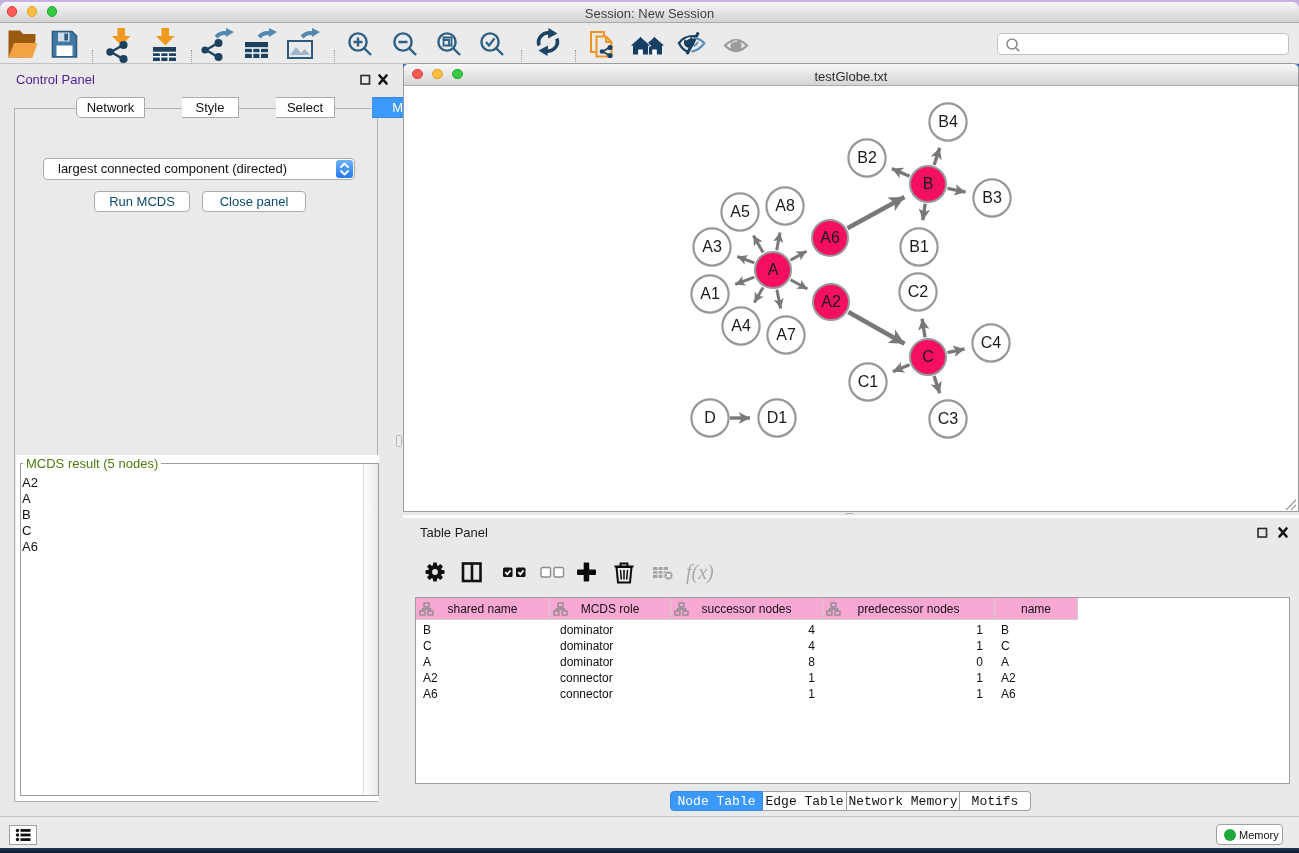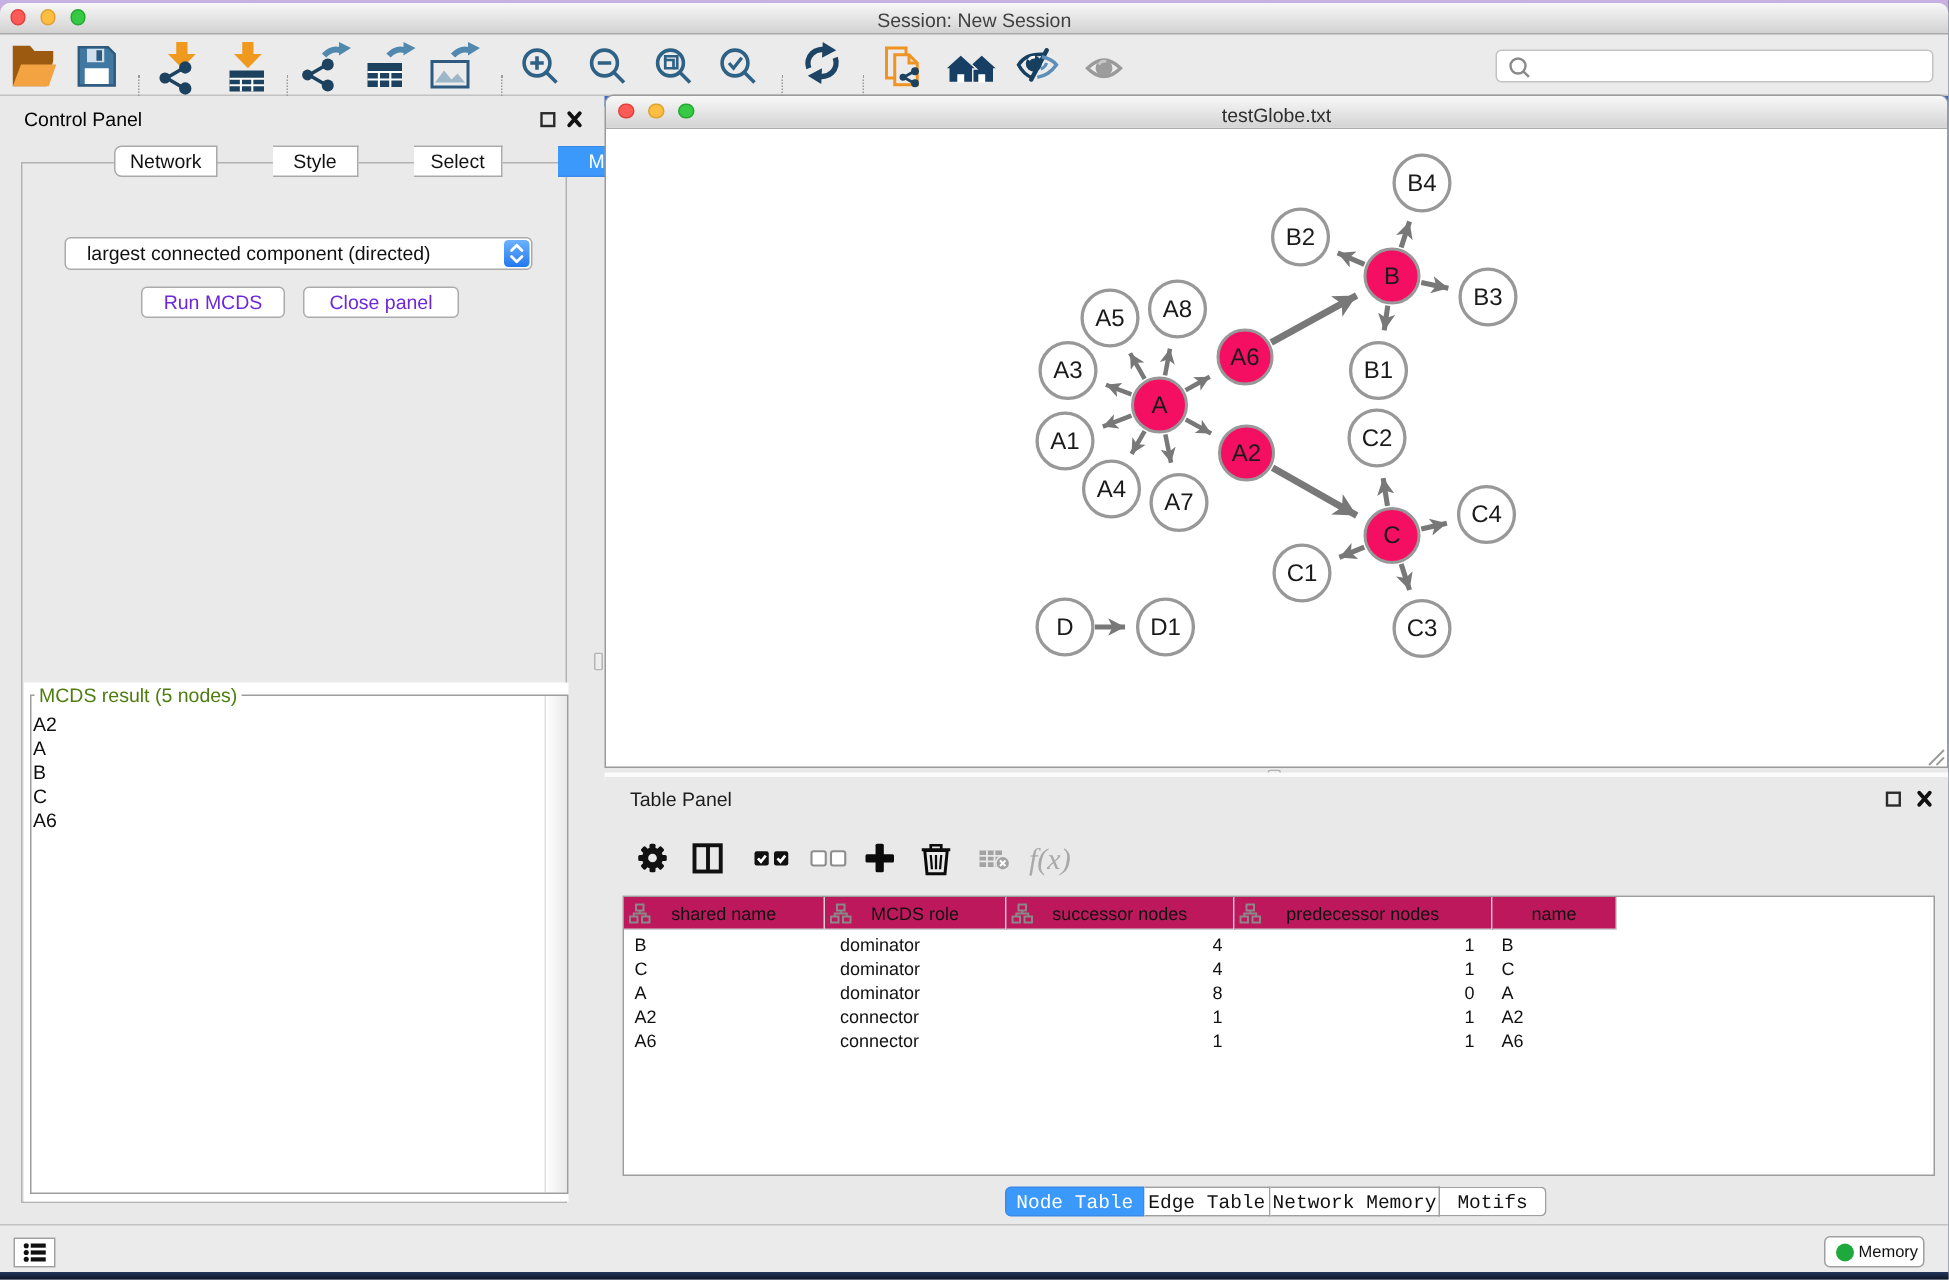--- a/index.html
+++ b/index.html
@@ -11,49 +11,49 @@
   #titlebar { left:0; top:0; width:1299px; height:21px; background:linear-gradient(#f7f7f7,#d2d2d2); border-bottom:1px solid #a9a9a9; }
   .tl { width:10.5px; height:10.5px; border-radius:50%; top:4.5px; }
   #titlebar .tl { top:4px; }
   #title { width:1299px; top:4px; text-align:center; font-size:13px; color:#3f3f3f; }
   #toolbar { left:0; top:22px; width:1299px; height:40px; background:#ebebeb; border-bottom:1px solid #c2c2c2; }
   .vsep { top:26px; width:0; height:32px; border-left:1px dotted #9a9a9a; }
   #search { left:997px; top:9px; width:292px; height:22px; background:#fff; border:1px solid #c3c3c3; border-radius:4px; }
 
   
   #cp { left:0; top:62px; width:392px; height:755px; background:#e9e9e9; }
-  #cpTitle { left:16px; top:8px; font-size:13px; color:#000000; }
+  #cpTitle { left:16px; top:8px; font-size:13px; color:#4c1d95; }
   #cpPanel { left:14px; top:44px; width:364px; height:694px; border:1px solid #b2b2b2; background:#eaeaea; }
   .tabgrp { display:flex; height:21px; font-size:13px; color:#111; }
   .tabgrp .tab { background:#fff; border:1px solid #a9a9a9; border-left:none; display:flex; align-items:center; justify-content:center; }
   .tabgrp .tab.first { border-left:1px solid #a9a9a9; border-radius:5px 0 0 5px; }
   .tabgrp .tab.last { border-radius:0 5px 5px 0; }
   .tabgrp .tab.sel { background:#3b99fc; border-color:#3b8ae8; color:#fff; }
   #cpTabs { left:76px; top:33px;gap:37px; }
   #optLabel { left:0; top:73px; width:392px; text-align:center; font-size:13px; color:#101010; }
   #combo { left:43px; top:94px; width:312px; height:22px; background:#fff; border:1px solid #ababab; border-radius:4px; font-size:13px; color:#111; line-height:20px; padding-left:14px; }
   #comboBtn { right:1px; top:1px; width:17px; height:18px; border-radius:3px; background:linear-gradient(#6db2fe,#2279ee); position:absolute; }
-  .btn { top:127px; height:21px; background:#fff; border:1px solid #ababab; border-radius:4px; font-size:13px; color:#6d28d9; text-align:center; line-height:19px; }
+  .btn { top:127px; height:21px; background:#fff; border:1px solid #ababab; border-radius:4px; font-size:13px; color:#0c4a6e; text-align:center; line-height:19px; }
   #whiteBox { left:16px; top:391px; width:363px; height:346px; background:#fff; }
   #resultBox { left:20px; top:399px; width:359px; height:333px; border:1px solid #9d9d9d; }
   #resultLbl { left:23px; top:392px; background:#fff; padding:0 3px; font-size:13px; color:#4d7c0f; }
   #resultList { left:22px; top:411px; font-size:13px; color:#101010; line-height:16px; }
   #resScroll { left:363px; top:400px; width:15px; height:331px; background:linear-gradient(90deg,#ffffff,#e8e8e8); border-left:1px solid #e0e0e0; }
 
   
   #iwin { left:403px; top:61px; width:896px; height:449px; background:#fff; border:1px solid #9b9b9b; border-radius:6px 6px 0 0; }
   #iwinBar { left:0; top:0; width:894px; height:22px; background:linear-gradient(#f8f8f8,#d4d4d4); border-bottom:1px solid #acacac; border-radius:6px 6px 0 0; }
   #iwinTitle { width:894px; top:5px; text-align:center; font-size:13px; color:#2e2e2e; }
   .notch { width:8px; height:8px; background:#3467cf; }
 
   
   #tp { left:403px; top:516px; width:896px; height:298px; background:#e9e9e9; }
   #tpTitle { left:17px; top:7px; font-size:13px; color:#1c1c1c; }
   #tbl { left:12px; top:79px; width:875px; height:187px; background:#fff; border:1px solid #9d9d9d; }
-  .hcell { top:0; height:22px; background:#be185d; border-right:1px solid #cfcfcf; border-bottom:1px solid #cfcfcf; font-size:12px; color:#111; text-align:center; line-height:22px; }
+  .hcell { top:0; height:22px; background:#f9a8d4; border-right:1px solid #cfcfcf; border-bottom:1px solid #cfcfcf; font-size:12px; color:#111; text-align:center; line-height:22px; }
   .trow { font-size:12px; color:#111; height:16px; line-height:16px; position:relative; }
   .trow span { position:absolute; top:0; }
   .c1 { left:7px; } .c2 { left:144px; }
   .c3 { left:255px; width:144px; text-align:right; } .c4 { left:407px; width:160px; text-align:right; }
   .c5 { left:585px; }
   #btabs { left:267px; top:273px; }
   .tabgrp2 { display:flex; height:20px; font-size:13px; color:#111; }
   .tabgrp2 .tab { background:#fff; border:1px solid #9f9f9f; border-left:none; display:flex; align-items:center; justify-content:center;font-family:Liberation Mono, monospace; }
   .tabgrp2 .tab.first { border-left:1px solid #9f9f9f; border-radius:4px 0 0 4px; }
   .tabgrp2 .tab.last { border-radius:0 4px 4px 0; }

